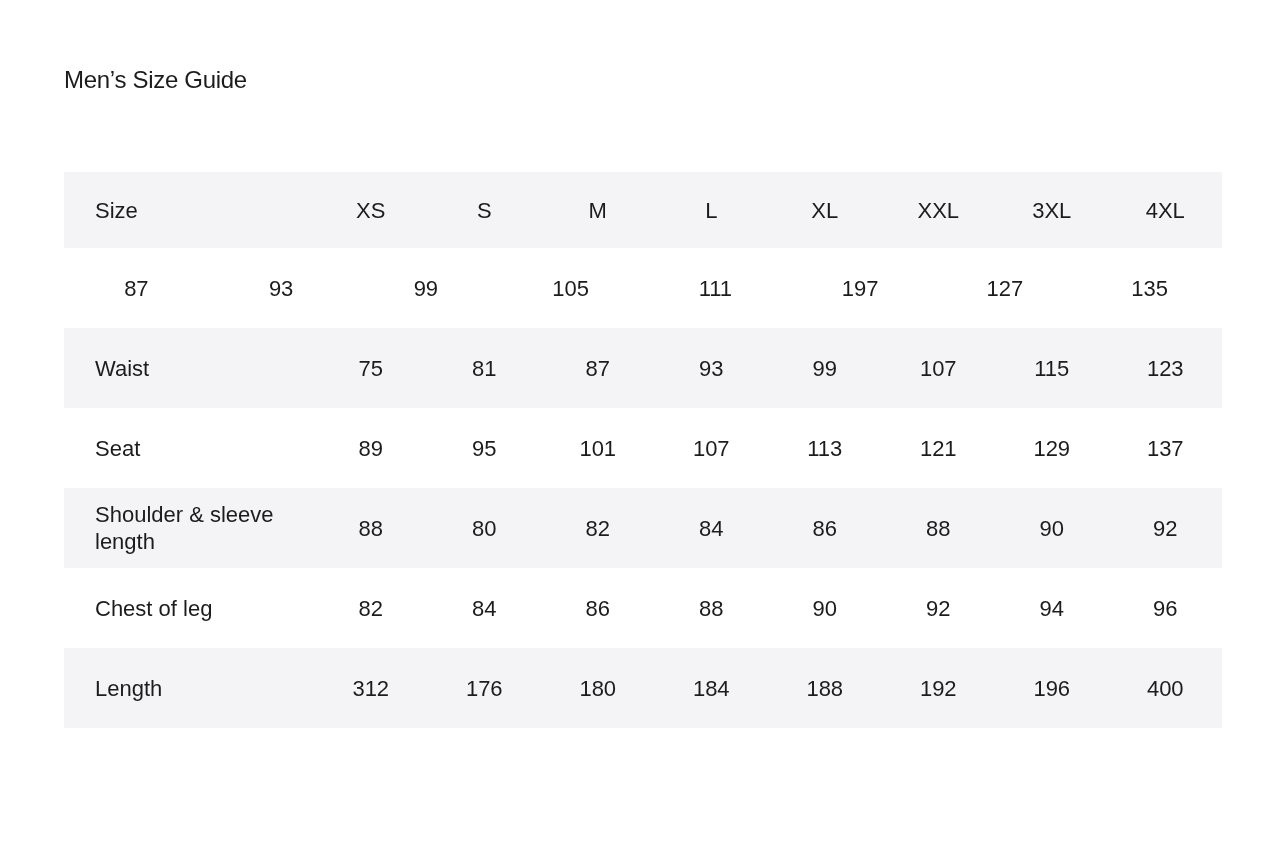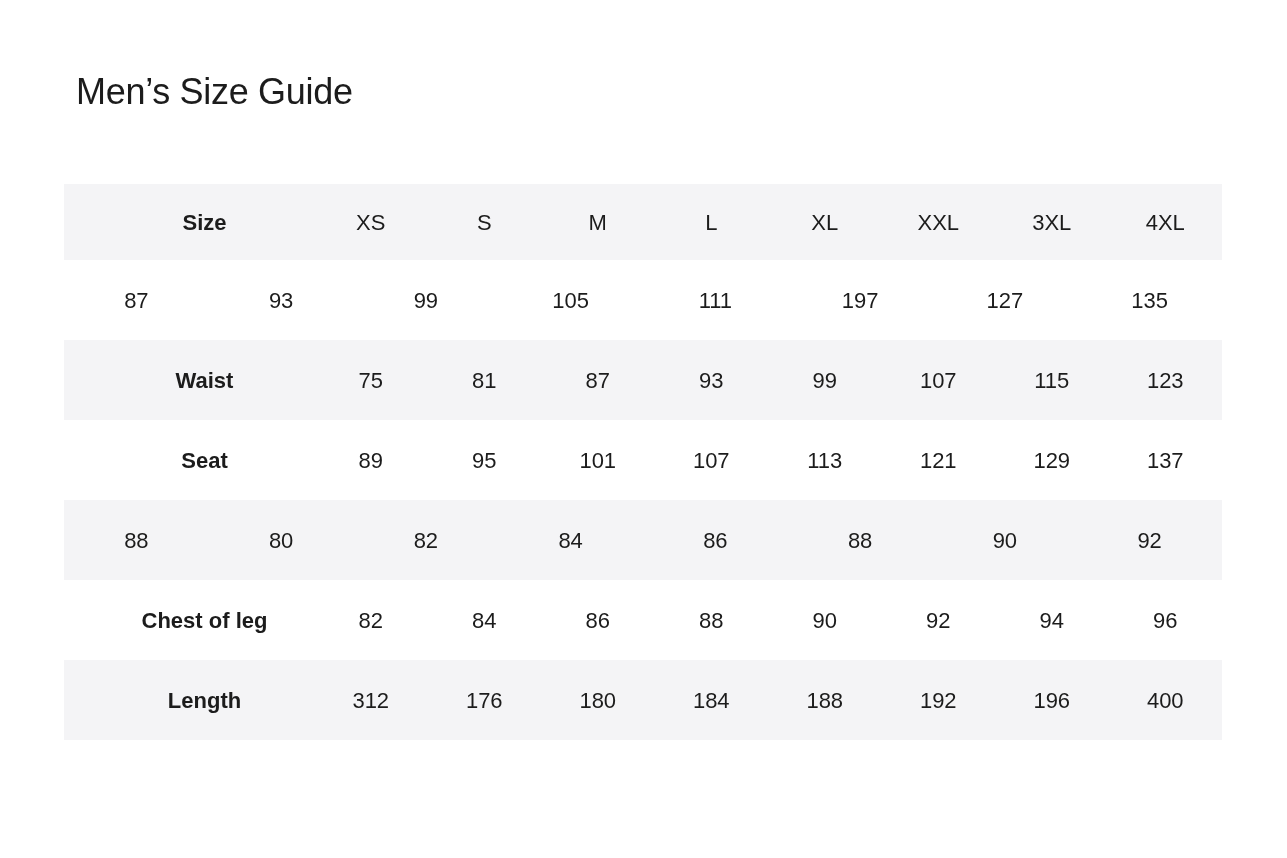--- a/index.html
+++ b/index.html
@@ -16,22 +16,22 @@
     font-family: "Liberation Sans", sans-serif;
   }
   .page {
     position: relative;
     width: 1287px;
     height: 858px;
     overflow: hidden;
     padding: 58px 65px 0 64px;
   }
   .title {
-    margin: 12px;
-    font-size: 36px;
+    margin: 0;
+    font-size: 24px;
     font-weight: 400;
     letter-spacing: -0.3px;
     line-height: 44px;
     color: var(--text);
   }
   .size-table {
     margin-top: 70px;
     width: 1158px;
   }
   .tr {
@@ -43,23 +43,23 @@
   .tr:nth-child(odd) { background: var(--stripe); }
   .th, .td {
     flex: 1 1 0;
     text-align: center;
     font-size: 22px;
     line-height: 27px;
   }
   .th { font-weight: 400; }
   .label {
     flex: 0 0 250px;
-    text-align: center;
+    text-align: left;
     padding-left: 31px;
-    font-weight: 700;
+    font-weight: 400;
   }
 </style>
 </head>
 <body>
 
 <div class="page">
 
   <h1 class="title">Men’s Size Guide</h1>
 
   <div class="size-table">
@@ -105,20 +105,21 @@
       <div class="td">95</div>
       <div class="td">101</div>
       <div class="td">107</div>
       <div class="td">113</div>
       <div class="td">121</div>
       <div class="td">129</div>
       <div class="td">137</div>
     </div>
 
     <div class="tr">
+      <div class="td label">Shoulder &amp; sleeve length</div>
       <div class="td">88</div>
       <div class="td">80</div>
       <div class="td">82</div>
       <div class="td">84</div>
       <div class="td">86</div>
       <div class="td">88</div>
       <div class="td">90</div>
       <div class="td">92</div>
     </div>
 

